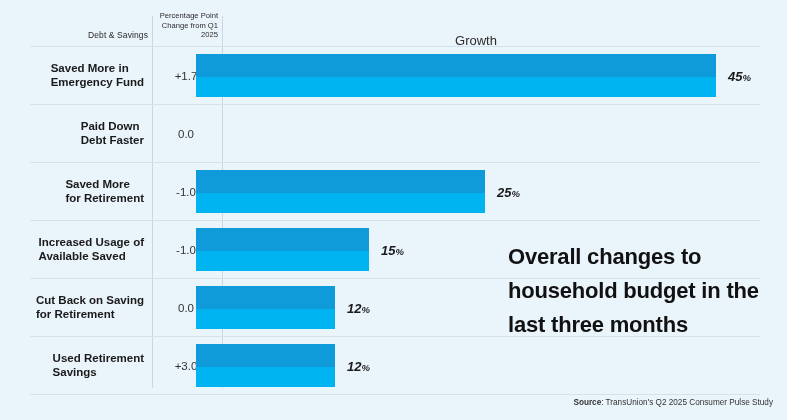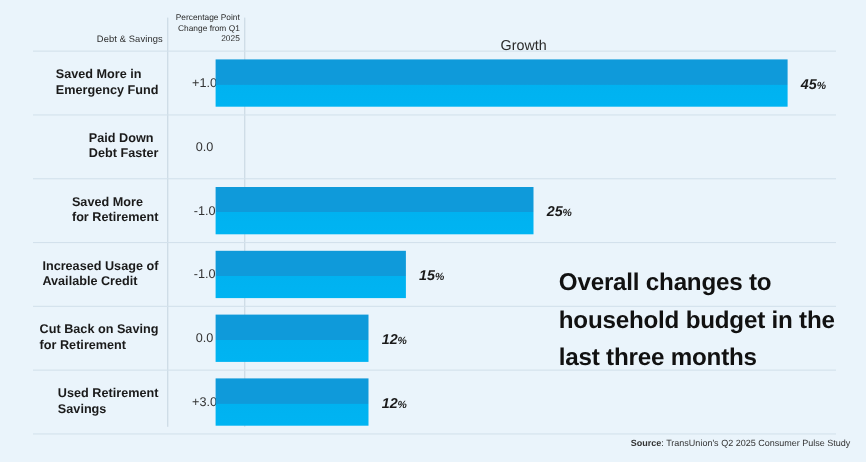--- a/index.html
+++ b/index.html
@@ -160,21 +160,21 @@
   </div>
 
   <div class="vline v1"></div>
   <div class="vline v2"></div>
 
   <div class="rows">
 
     <div class="row">
       <div class="r-label">Saved More in
 Emergency Fund</div>
-      <div class="r-ppc">+1.0</div>
+      <div class="r-ppc">+1.7</div>
       <div class="r-barzone">
         <div class="bar" style="width: 520px;"></div>
         <div class="bar-val" style="left: 532px;">
           <span>45</span><span class="pct">%</span>
         </div>
       </div>
     </div>
 
     <div class="row">
       <div class="r-label">Paid Down
@@ -189,21 +189,21 @@
       <div class="r-barzone">
         <div class="bar" style="width: 289px;"></div>
         <div class="bar-val" style="left: 301px;">
           <span>25</span><span class="pct">%</span>
         </div>
       </div>
     </div>
 
     <div class="row">
       <div class="r-label">Increased Usage of
-Available Credit</div>
+Available Saved</div>
       <div class="r-ppc">-1.0</div>
       <div class="r-barzone">
         <div class="bar" style="width: 173px;"></div>
         <div class="bar-val" style="left: 185px;">
           <span>15</span><span class="pct">%</span>
         </div>
       </div>
     </div>
 
     <div class="row">

